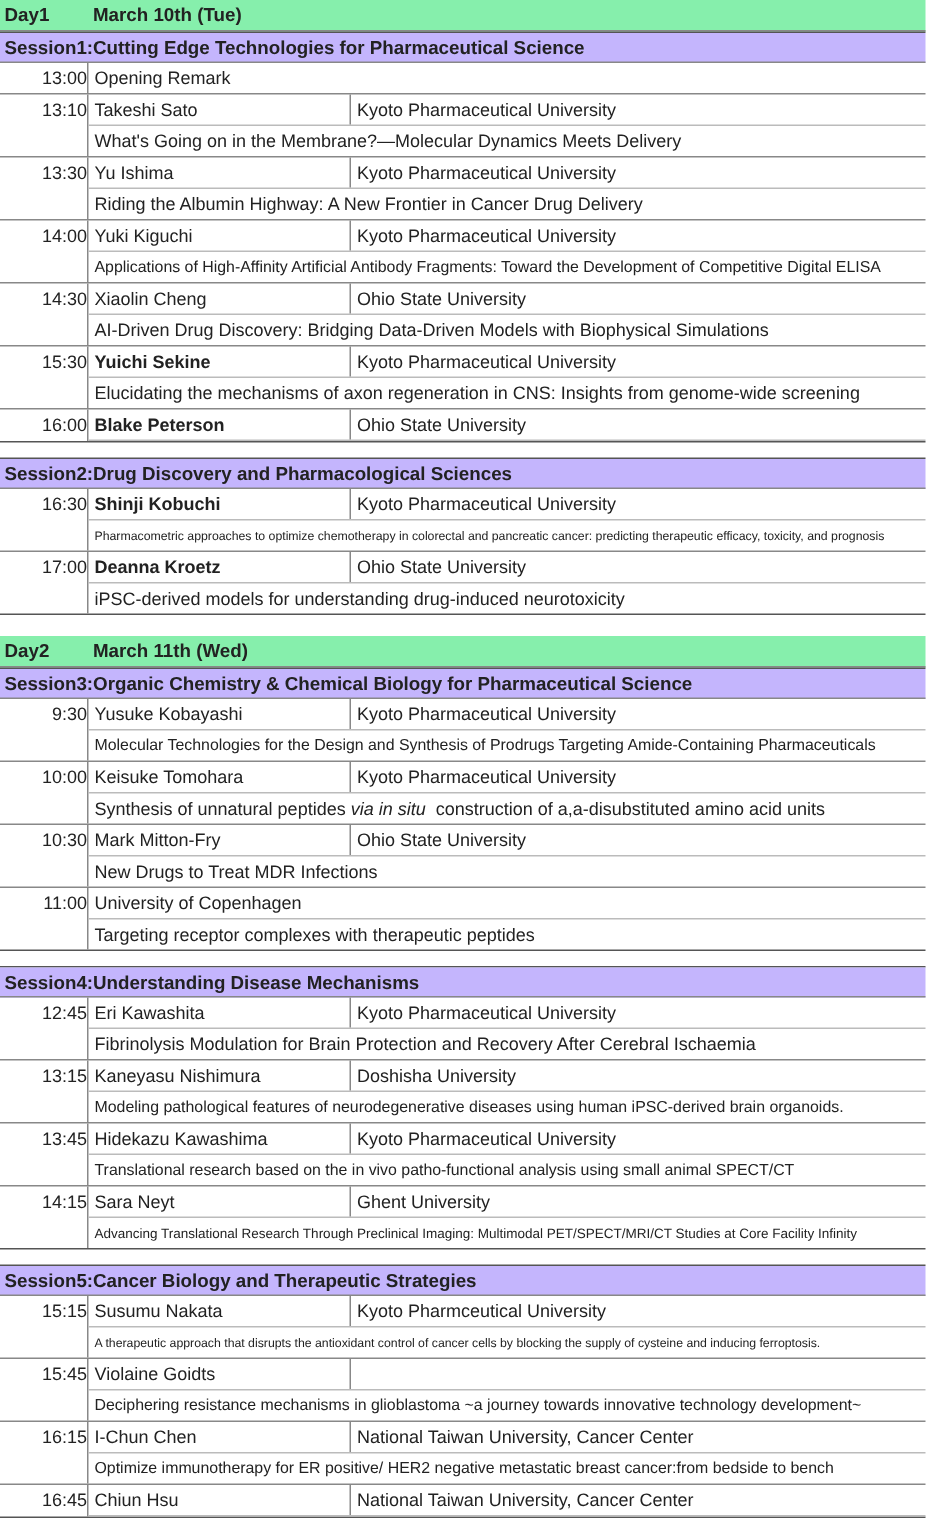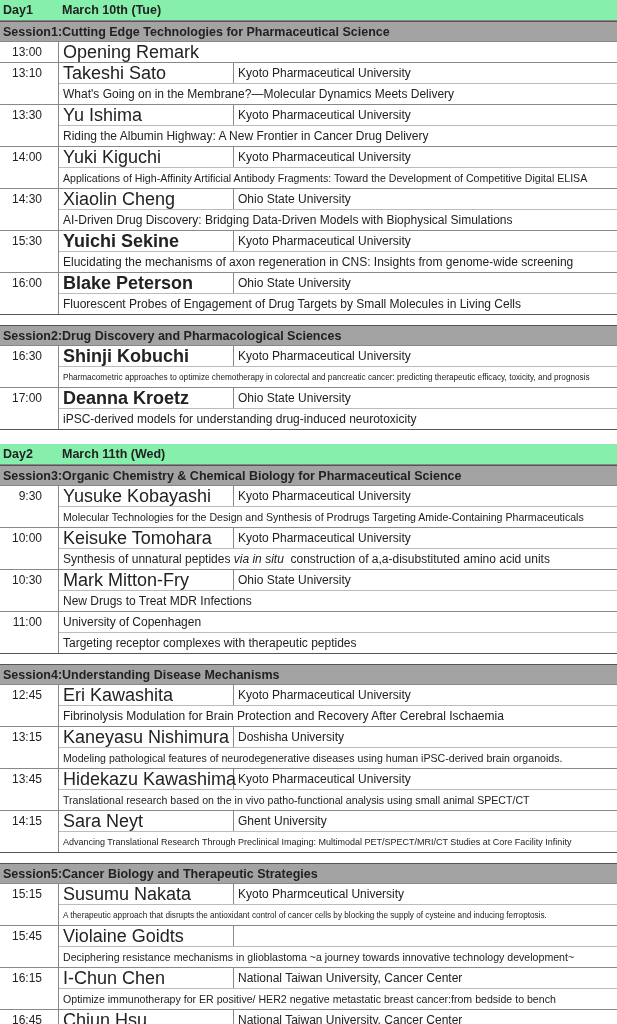--- a/index.html
+++ b/index.html
@@ -2,28 +2,28 @@
 <html><head>
   <meta charset="utf-8">
   <style>
     html, body { margin: 0; padding: 0; background: #ffffff; }
     body { width: 617px; height: 1024px; overflow: hidden; font-family: "Liberation Sans", "DejaVu Sans", sans-serif; color: #222; }
     #root { position: relative; width: 617px; }
     .day-header { height: 20px; background: #86efac; display: flex; align-items: center; font-weight: bold; font-size: 12.5px; border-bottom: 1px solid #888; }
     .day-header .day-label { width: 62px; padding-left: 3px; box-sizing: border-box; }
     .day-header .day-date { padding-left: 0; }
     .session { border: 1px solid #555; border-left: none; border-right: none; }
-    .session-title { height: 20px; background: #a3a3a3; font-weight: bold; font-size: 12.5px; display: flex; align-items: center; padding-left: 3px; border-bottom: 1px solid #888; box-sizing: border-box; white-space: nowrap; }
+    .session-title { height: 20px; background: #c4b5fd; font-weight: bold; font-size: 12.5px; display: flex; align-items: center; padding-left: 3px; border-bottom: 1px solid #888; box-sizing: border-box; white-space: nowrap; }
     .talk { display: flex; border-bottom: 1px solid #888; }
     .talk:last-child { border-bottom: none; }
-    .talk .time { width: 59px; box-sizing: border-box; text-align: right; padding-right: 16px; font-size: 12px; padding-top: 3px; border-right: 1px solid #888; }
+    .talk .time { width: 59px; box-sizing: border-box; text-align: right; padding-right: 0; font-size: 12px; padding-top: 3px; border-right: 1px solid #888; }
     .talk .body { flex: 1; }
     .talk .row1 { display: flex; height: 20px; border-bottom: 1px solid #bbb; }
     .talk .row1.single { border-bottom: none; }
-    .talk .speaker { width: 175px; box-sizing: border-box; padding-left: 4px; font-size: 18px; display: flex; align-items: center; border-right: 1px solid #888; white-space: nowrap; }
+    .talk .speaker { width: 175px; box-sizing: border-box; padding-left: 4px; font-size: 12px; display: flex; align-items: center; border-right: 1px solid #888; white-space: nowrap; }
     .talk .speaker.bold { font-weight: bold; }
     .talk .speaker.full { width: auto; border-right: none; }
     .talk .affil { padding-left: 4px; font-size: 12px; display: flex; align-items: center; white-space: nowrap; }
     .talk .title { height: 20px; padding-left: 4px; font-size: 12px; display: flex; align-items: center; white-space: nowrap; overflow: hidden; }
     .talk .title.small { font-size: 8.2px; }
     .talk .title.mid { font-size: 10.6px; }
     .talk .title.tiny { font-size: 9px; }
     .gap { height: 10px; }
     .gap.day { height: 14px; }
   </style>
@@ -97,21 +97,20 @@
         <div class="title">Elucidating the mechanisms of axon regeneration in CNS: Insights from genome-wide screening</div>
       </div>
     </div>
     <div class="talk">
       <div class="time">16:00</div>
       <div class="body">
         <div class="row1">
             <div class="speaker bold">Blake Peterson</div>
             <div class="affil">Ohio State University</div>
           </div>
-        <div class="title">Fluorescent Probes of Engagement of Drug Targets by Small Molecules in Living Cells</div>
       </div>
     </div>
   </div>
 
   <div class="gap"></div>
 
   <div class="session">
     <div class="session-title">Session2:Drug Discovery and Pharmacological Sciences</div>
     <div class="talk">
       <div class="time">16:30</div>

